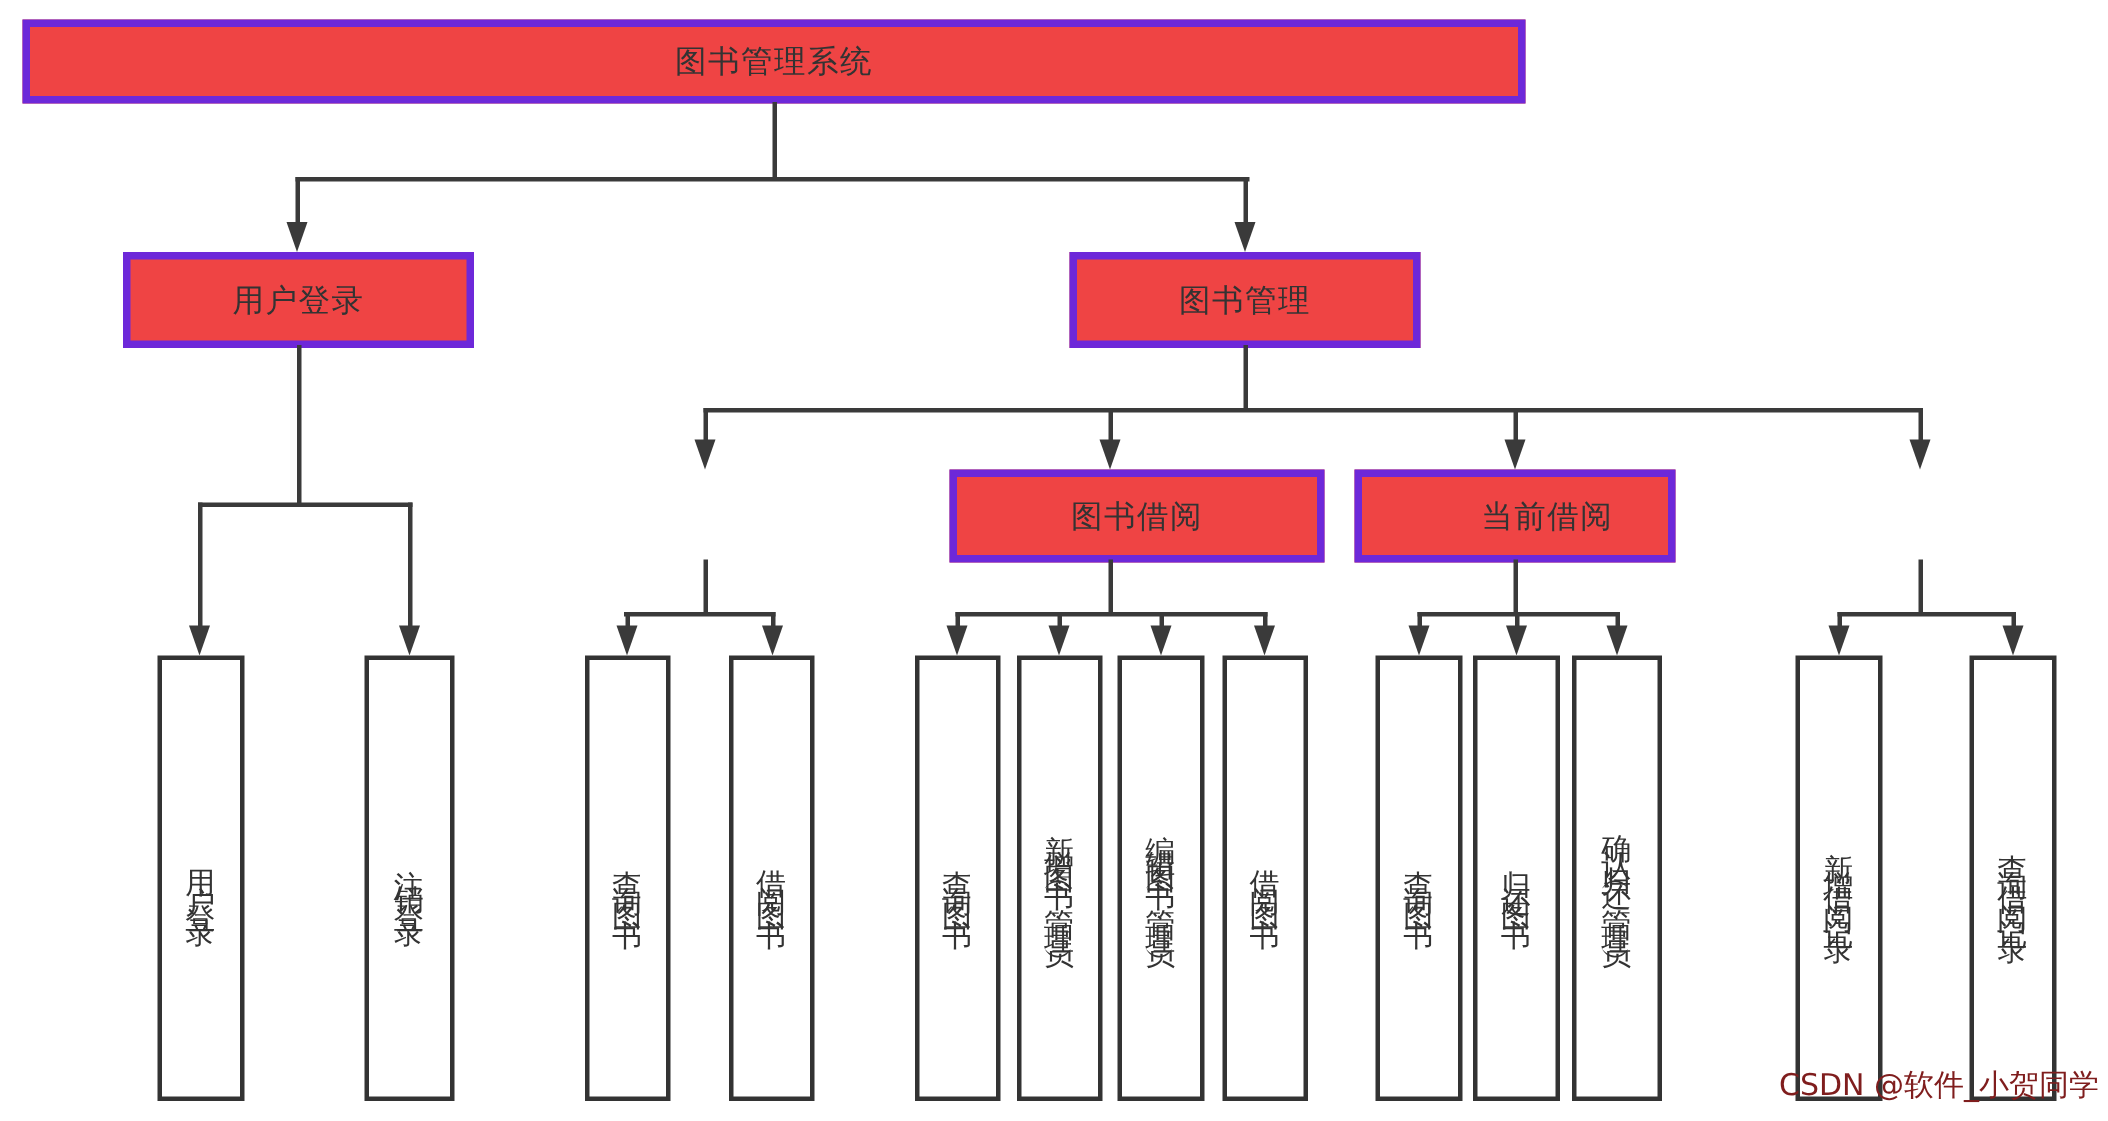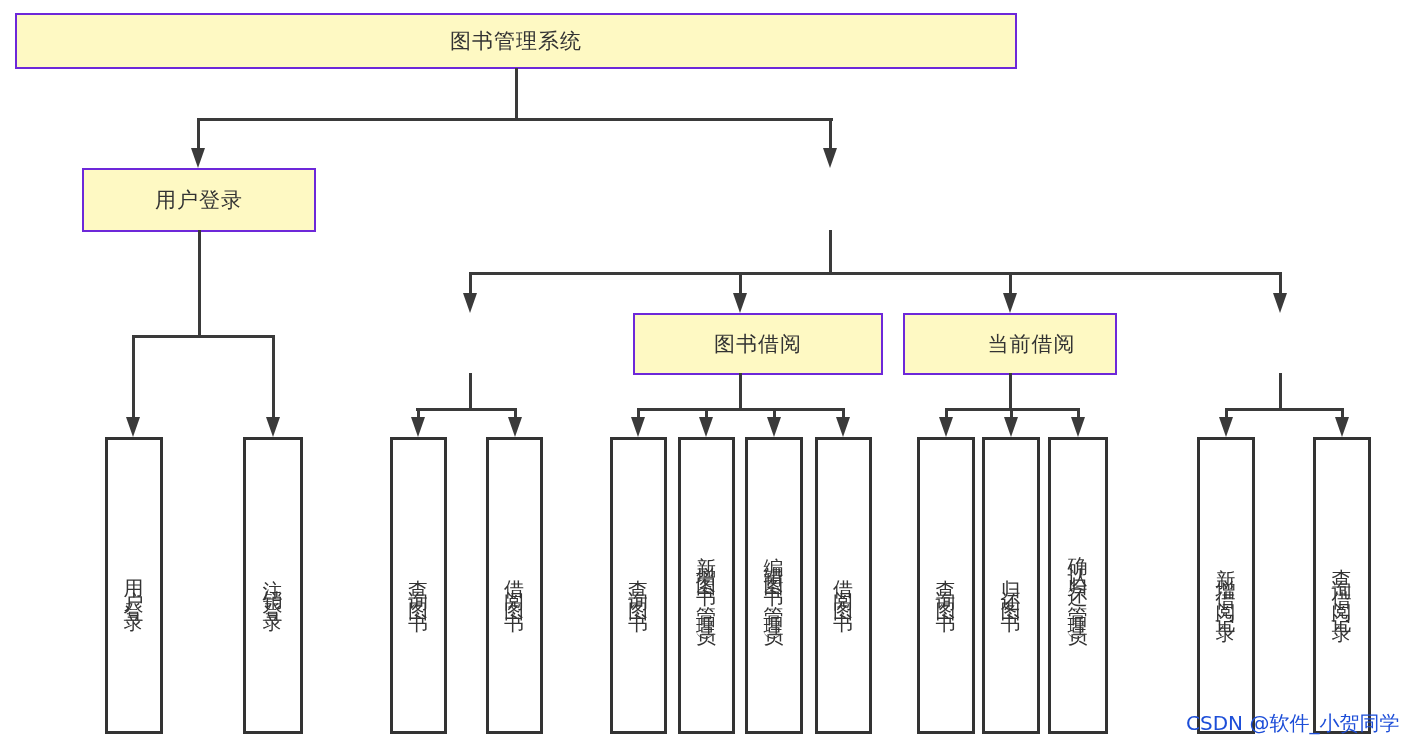--- a/index.html
+++ b/index.html
@@ -2,22 +2,22 @@
 <html><head>
 <meta charset="utf-8">
 <style>
   html,body{margin:0;padding:0;background:#ffffff;}
   #canvas{
     position:relative;width:1405px;height:747px;background:#ffffff;
     font-family:"DejaVu Sans",sans-serif;overflow:hidden;
   }
   
   .hbox{
-    position:absolute;box-sizing:border-box;background:#fef9c3;
-    border:2px solid #6d28d9;display:flex;align-items:center;justify-content:center;
+    position:absolute;box-sizing:border-box;background:#ef4444;
+    border:5px solid #6d28d9;display:flex;align-items:center;justify-content:center;
     color:#333333;font-size:21px;line-height:1;letter-spacing:1px;white-space:nowrap;
   }
   .vbox{
     position:absolute;box-sizing:border-box;background:#ffffff;
     border:3px solid #333333;top:437px;height:297px;
     display:flex;align-items:center;justify-content:center;
     color:#333333;font-size:20px;
   }
   .vtext{
     writing-mode:vertical-rl;text-orientation:mixed;
@@ -29,41 +29,44 @@
   .vline{width:3px;}
   .hline{height:3px;}
   .ahead{
     position:absolute;width:0;height:0;
     border-left:7px solid transparent;border-right:7px solid transparent;
     border-top:20px solid #3a3a3a;
   }
   
   .watermark{
     position:absolute;left:1186px;top:711px;z-index:5;
-    color:#1d4ed8;font-size:20px;line-height:1.2;white-space:nowrap;
+    color:#7f1d1d;font-size:20px;line-height:1.2;white-space:nowrap;
   }
 </style>
 </head>
 <body>
 
 <div id="canvas">
 
   <div class="hbox" style="left:15px;top:13px;width:1002px;height:56px;">
     <span>图书管理系统</span>
   </div>
 
   <div class="vline" style="left:515px;top:68px;height:52px;"></div>
   <div class="hline" style="left:197px;top:118px;width:636px;"></div>
   <div class="vline" style="left:197px;top:118px;height:32px;"></div>
   <div class="ahead" style="left:191px;top:148px;"></div>
   <div class="vline" style="left:829px;top:118px;height:32px;"></div>
   <div class="ahead" style="left:823px;top:148px;"></div>
 
   <div class="hbox" style="left:82px;top:168px;width:234px;height:64px;">
     <span>用户登录</span>
+  </div>
+  <div class="hbox" style="left:713px;top:168px;width:234px;height:64px;">
+    <span>图书管理</span>
   </div>
 
   <div class="vline" style="left:198px;top:230px;height:107px;"></div>
   <div class="hline" style="left:132px;top:335px;width:143px;"></div>
   <div class="vline" style="left:132px;top:335px;height:84px;"></div>
   <div class="ahead" style="left:126px;top:417px;"></div>
   <div class="vline" style="left:272px;top:335px;height:84px;"></div>
   <div class="ahead" style="left:266px;top:417px;"></div>
 
   <div class="vline" style="left:829px;top:230px;height:44px;"></div>

